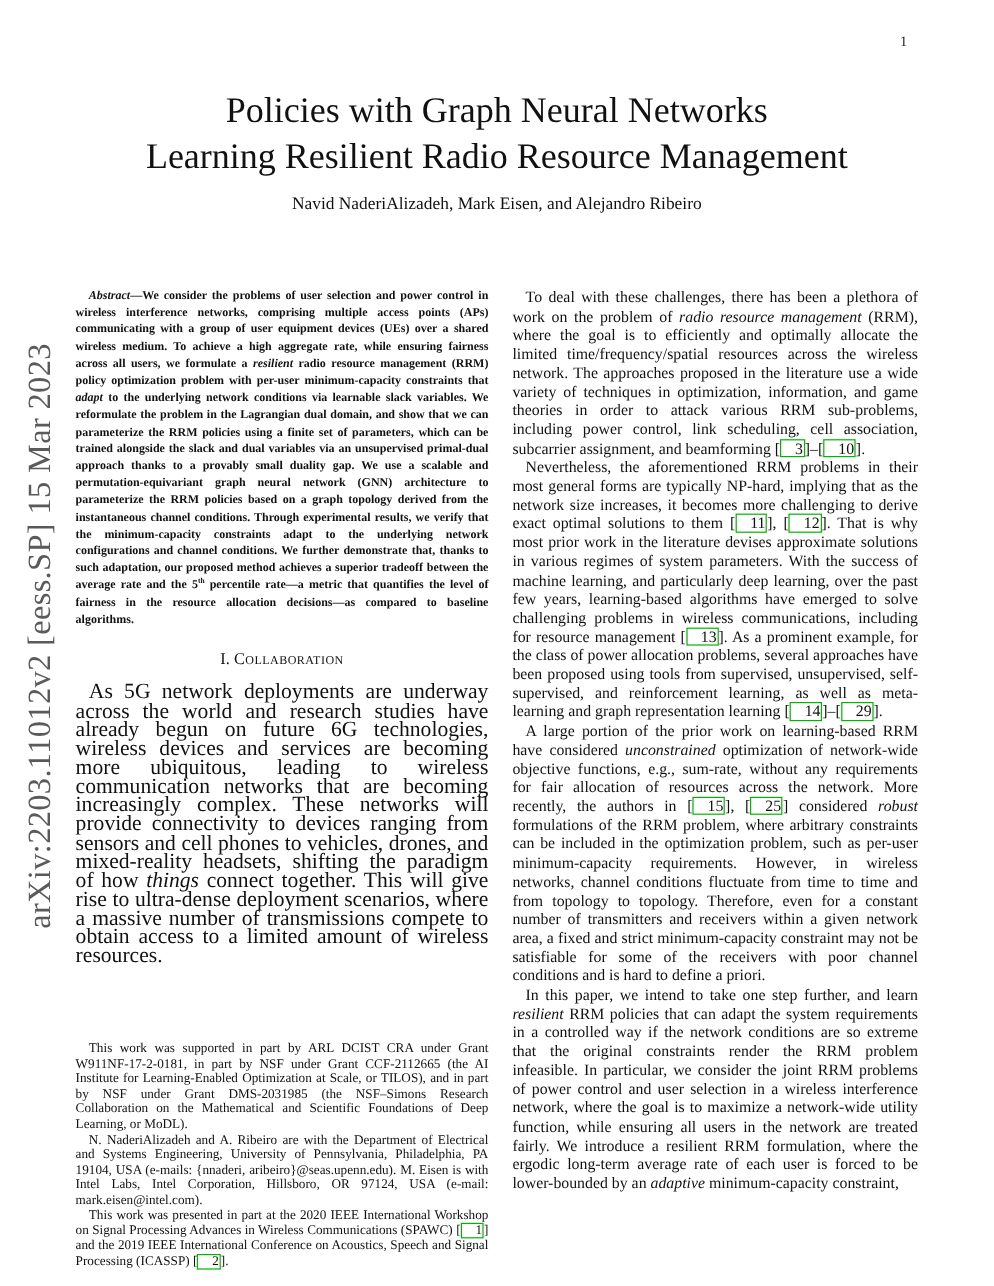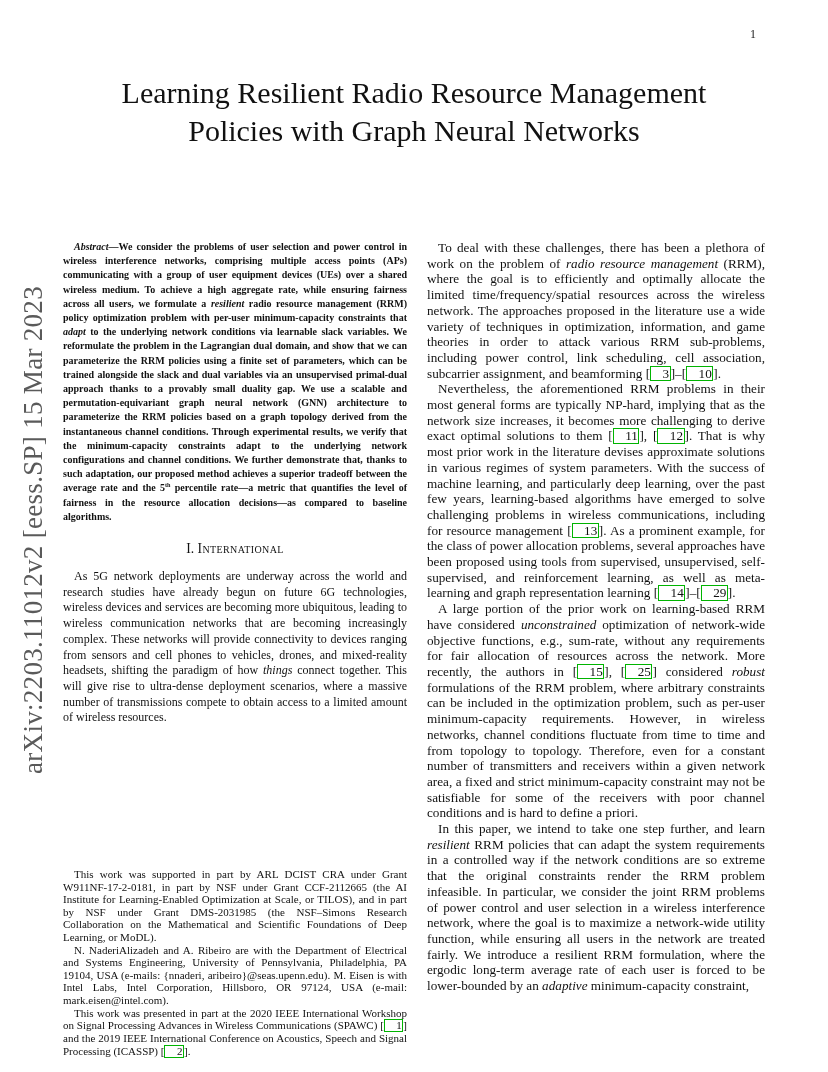--- a/index.html
+++ b/index.html
@@ -57,21 +57,21 @@
     text-align: center;
     font-size: 13.6px;
     margin-top: 17px;
     margin-bottom: 12px;
     text-indent: 0;
   }
   .smallcaps { font-variant: small-caps; letter-spacing: 0.4px; }
   .body-text p, p.body-text {
     margin: 0;
     text-indent: 11px;
-    font-size: 12px;
+    font-size: 18px;
     line-height: 15.7px;
   }
   .col-right p { margin: 0; text-indent: 11px; }
   .footnote {
     position: absolute;
     top: 868px;
     left: 63px;
     width: 344px;
     text-align: justify;
   }
@@ -94,30 +94,31 @@
 <body>
 
 <div class="page">
 
   <div class="page-number">1</div>
 
   <div class="arxiv-banner">arXiv:2203.11012v2  [eess.SP]  15 Mar 2023</div>
 
   <div class="title-block">
     <div class="paper-title">
+      <div>Policies with Graph Neural Networks</div>
       <div>Learning Resilient Radio Resource Management</div>
-      <div>Policies with Graph Neural Networks</div>
     </div>
+    <div class="paper-authors">Navid NaderiAlizadeh, Mark Eisen, and Alejandro Ribeiro</div>
   </div>
 
   <div class="col col-left">
     <p class="abstract"><span class="lead-label">Abstract</span><span><span>—We consider the problems of user selection and power control in wireless interference networks, comprising multiple access points (APs) communicating with a group of user equipment devices (UEs) over a shared wireless medium. To achieve a high aggregate rate, while ensuring fairness across all users, we formulate a </span><span class="i">resilient</span><span> radio resource management (RRM) policy optimization problem with per-user minimum-capacity constraints that </span><span class="i">adapt</span><span> to the underlying network conditions via learnable slack variables. We reformulate the problem in the Lagrangian dual domain, and show that we can parameterize the RRM policies using a finite set of parameters, which can be trained alongside the slack and dual variables via an unsupervised primal-dual approach thanks to a provably small duality gap. We use a scalable and permutation-equivariant graph neural network (GNN) architecture to parameterize the RRM policies based on a graph topology derived from the instantaneous channel conditions. Through experimental results, we verify that the minimum-capacity constraints adapt to the underlying network configurations and channel conditions. We further demonstrate that, thanks to such adaptation, our proposed method achieves a superior tradeoff between the average rate and the 5</span><span class="sup">th</span><span> percentile rate—a metric that quantifies the level of fairness in the resource allocation decisions—as compared to baseline algorithms.</span></span></p>
 
 
-    <div class="section-heading"><span>I.</span>&nbsp;<span class="smallcaps">International</span></div>
+    <div class="section-heading"><span>I.</span>&nbsp;<span class="smallcaps">Collaboration</span></div>
 
     <div class="body-text">
         <p><span>As 5G network deployments are underway across the world and research studies have already begun on future 6G technologies, wireless devices and services are becoming more ubiquitous, leading to wireless communication networks that are becoming increasingly complex. These networks will provide connectivity to devices ranging from sensors and cell phones to vehicles, drones, and mixed-reality headsets, shifting the paradigm of how </span><span class="i">things</span><span> connect together. This will give rise to ultra-dense deployment scenarios, where a massive number of transmissions compete to obtain access to a limited amount of wireless resources.</span></p>
       </div>
   </div>
 
   <div class="footnote">
       <p><span>This work was supported in part by ARL DCIST CRA under Grant W911NF-17-2-0181, in part by NSF under Grant CCF-2112665 (the AI Institute for Learning-Enabled Optimization at Scale, or TILOS), and in part by NSF under Grant DMS-2031985 (the NSF–Simons Research Collaboration on the Mathematical and Scientific Foundations of Deep Learning, or MoDL).</span></p>
       <p><span>N. NaderiAlizadeh and A. Ribeiro are with the Department of Electrical and Systems Engineering, University of Pennsylvania, Philadelphia, PA 19104, USA (e-mails: {nnaderi, aribeiro}@seas.upenn.edu). M. Eisen is with Intel Labs, Intel Corporation, Hillsboro, OR 97124, USA (e-mail: mark.eisen@intel.com).</span></p>
       <p><span>This work was presented in part at the 2020 IEEE International Workshop on Signal Processing Advances in Wireless Communications (SPAWC) </span>[<span class="cite">1</span>]<span> and the 2019 IEEE International Conference on Acoustics, Speech and Signal Processing (ICASSP) </span>[<span class="cite">2</span>]<span>.</span></p>

